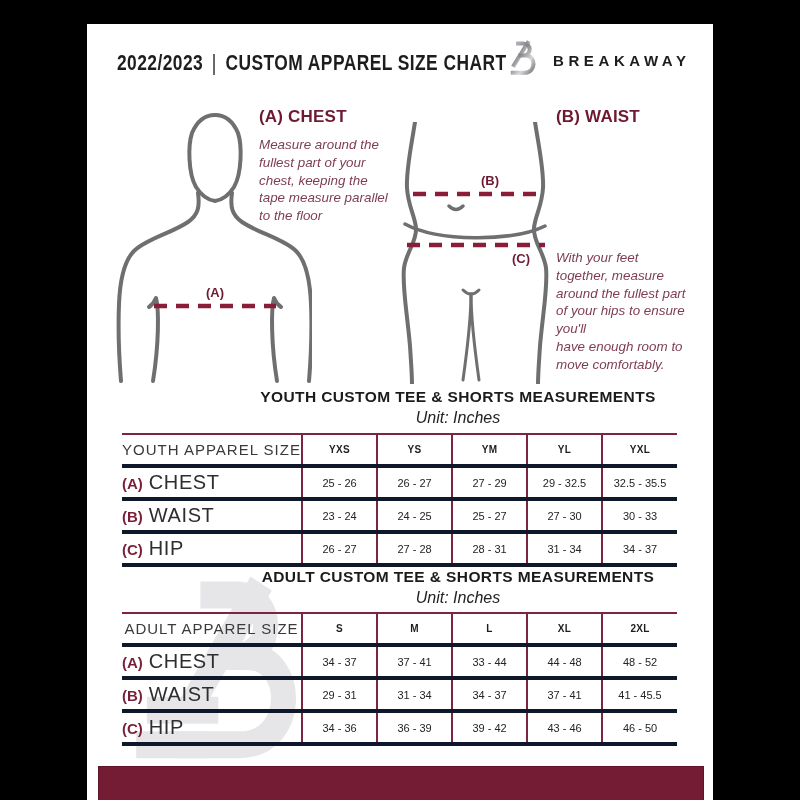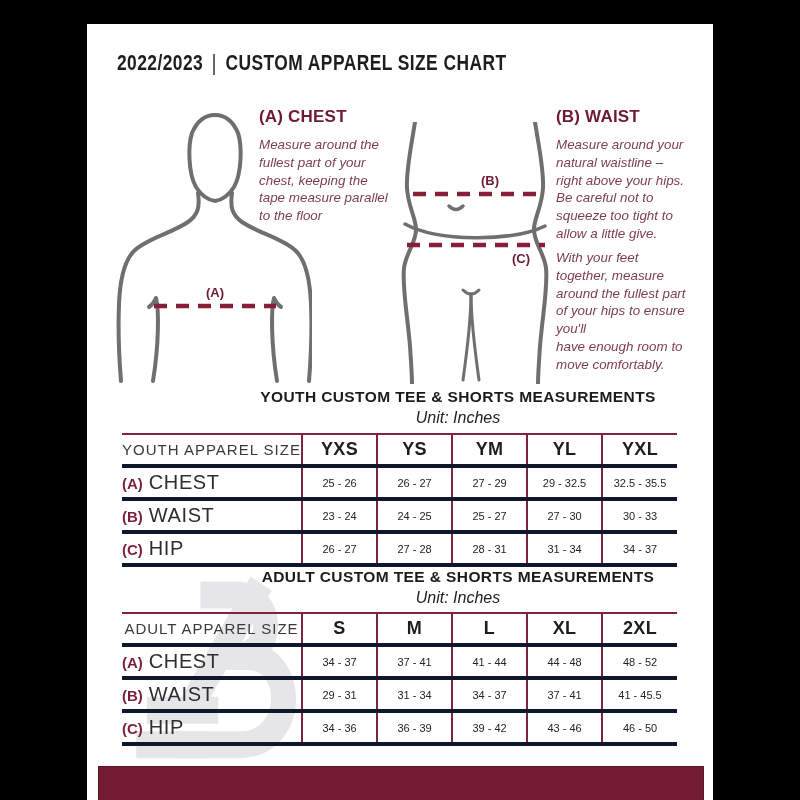--- a/index.html
+++ b/index.html
@@ -33,41 +33,60 @@
   .yh{top:364px;} .ah{top:544px;}
 
   
   table.size{position:absolute;left:35px;width:555px;border-collapse:collapse;
              table-layout:fixed;z-index:1;background:transparent;}
   .yt{top:409px;} .at{top:588px;}
   table.size td,table.size th{border-top:2px solid #7c2440;border-bottom:4px solid #0f172a;
              padding:0;height:29px;vertical-align:middle;}
   table.size .vline{border-left:2px solid #7c2440;}
   th.rowlab,td.rowlab{text-align:left;padding-left:12px;font-weight:normal;}
-  th.sizecol{font-size:18px;font-weight:bold;color:#1d1d1f;text-align:center;letter-spacing:.3px;}
+  th.sizecol{font-size:10px;font-weight:bold;color:#1d1d1f;text-align:center;letter-spacing:.3px;}
   th.corner{font-size:15px;color:#3a3a3c;letter-spacing:1px;font-weight:normal;}
   td.val{font-size:11px;color:#242426;text-align:center;}
   .pref{color:#7a1f38;font-weight:bold;font-size:15px;margin-right:6px;}
   .rlab{color:#2e2e30;font-size:20px;letter-spacing:.6px;}
 
   
   .footer{position:absolute;left:11px;top:742px;width:606px;height:49px;
           background:#731c34;border:1px solid #5e1528;box-sizing:border-box;z-index:2;}
   .watermark{position:absolute;left:42px;top:548px;z-index:0;opacity:.55;}
 </style>
 </head>
 <body>
 
 <div class="stage">
   <div class="page">
 
     <div class="hdr-title">
       <span>2022/2023</span><span class="hdr-sep">|</span><span>CUSTOM APPAREL SIZE CHART</span>
     </div>
 
+    <div class="brand">
+      <svg width="42" height="44" viewBox="0 0 56 56">
+        <defs>
+          <linearGradient id="g1" x1="0" y1="0" x2="1" y2="1">
+            <stop offset="0" stop-color="#c7c7cb"></stop>
+              <stop offset=".4" stop-color="#85858a"></stop>
+            <stop offset=".7" stop-color="#d8d8db"></stop>
+              <stop offset="1" stop-color="#77777c"></stop>
+          </linearGradient>
+        </defs>
+        <g stroke="url(#g1)" stroke-width="5.5" fill="none">
+          <path d="M37,3 L16,37"></path>
+          <path d="M20,6 H30 C41,6 41,22 30,22 H23 M25,22 H33 C47,22 47,45 31,45 H13"></path>
+          <path d="M5,36 H25"></path>
+          <path d="M2,45 H22"></path>
+        </g>
+      </svg>
+      <span class="brand-name">BREAKAWAY</span>
+    </div>
 
     <svg class="watermark" width="200" height="215" viewBox="0 0 56 56" preserveAspectRatio="none">
       <g stroke="#d3d3d7" stroke-width="7" fill="none">
         <path d="M37,3 L16,37"></path>
         <path d="M20,6 H30 C41,6 41,22 30,22 H23 M25,22 H33 C47,22 47,45 31,45 H13"></path>
         <path d="M5,36 H25"></path>
         <path d="M2,45 H22"></path>
       </g>
     </svg>
 
@@ -102,26 +121,20 @@
     <div class="guide g-chest">
       <h3>(A) CHEST</h3>
       <p>Measure around the
 fullest part of your
 chest, keeping the
 tape measure parallel
 to the floor</p>
     </div>
     <div class="guide g-waist">
       <h3>(B) WAIST</h3>
-      <p>Measure around your
-natural waistline –
-right above your hips.
-Be careful not to
-squeeze too tight to
-allow a little give.</p>
     </div>
     <div class="guide g-hips">
       <p>With your feet
 together, measure
 around the fullest part
 of your hips to ensure
 you'll
 have enough room to
 move comfortably.</p>
     </div>
@@ -196,21 +209,21 @@
         <th class="sizecol vline">S</th>
         <th class="sizecol vline">M</th>
         <th class="sizecol vline">L</th>
         <th class="sizecol vline">XL</th>
         <th class="sizecol vline">2XL</th>
       </tr>
       <tr>
         <td class="rowlab"><span class="pref">(A)</span><span class="rlab">CHEST</span></td>
         <td class="val vline">34 - 37</td>
         <td class="val vline">37 - 41</td>
-        <td class="val vline">41 - 44</td>
+        <td class="val vline">33 - 44</td>
         <td class="val vline">44 - 48</td>
         <td class="val vline">48 - 52</td>
       </tr>
       <tr>
         <td class="rowlab"><span class="pref">(B)</span><span class="rlab">WAIST</span></td>
         <td class="val vline">29 - 31</td>
         <td class="val vline">31 - 34</td>
         <td class="val vline">34 - 37</td>
         <td class="val vline">37 - 41</td>
         <td class="val vline">41 - 45.5</td>

